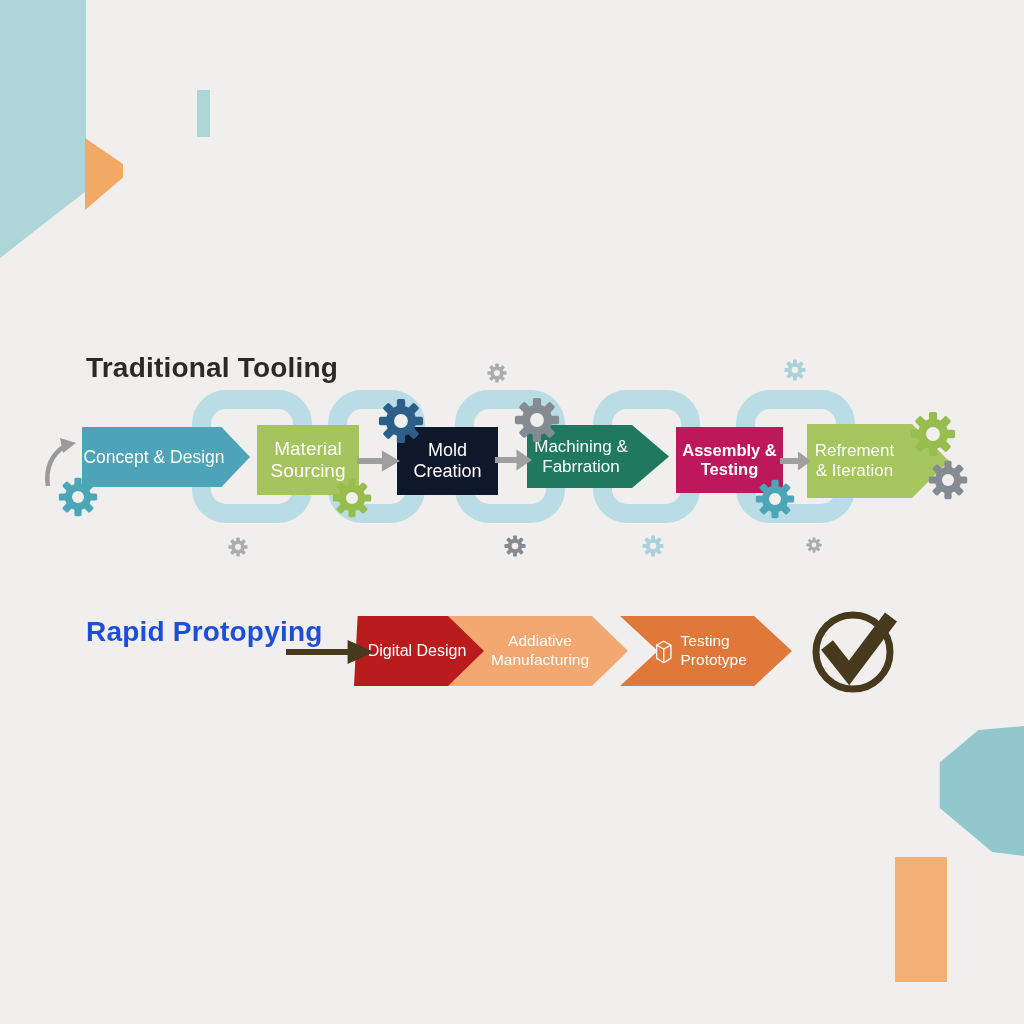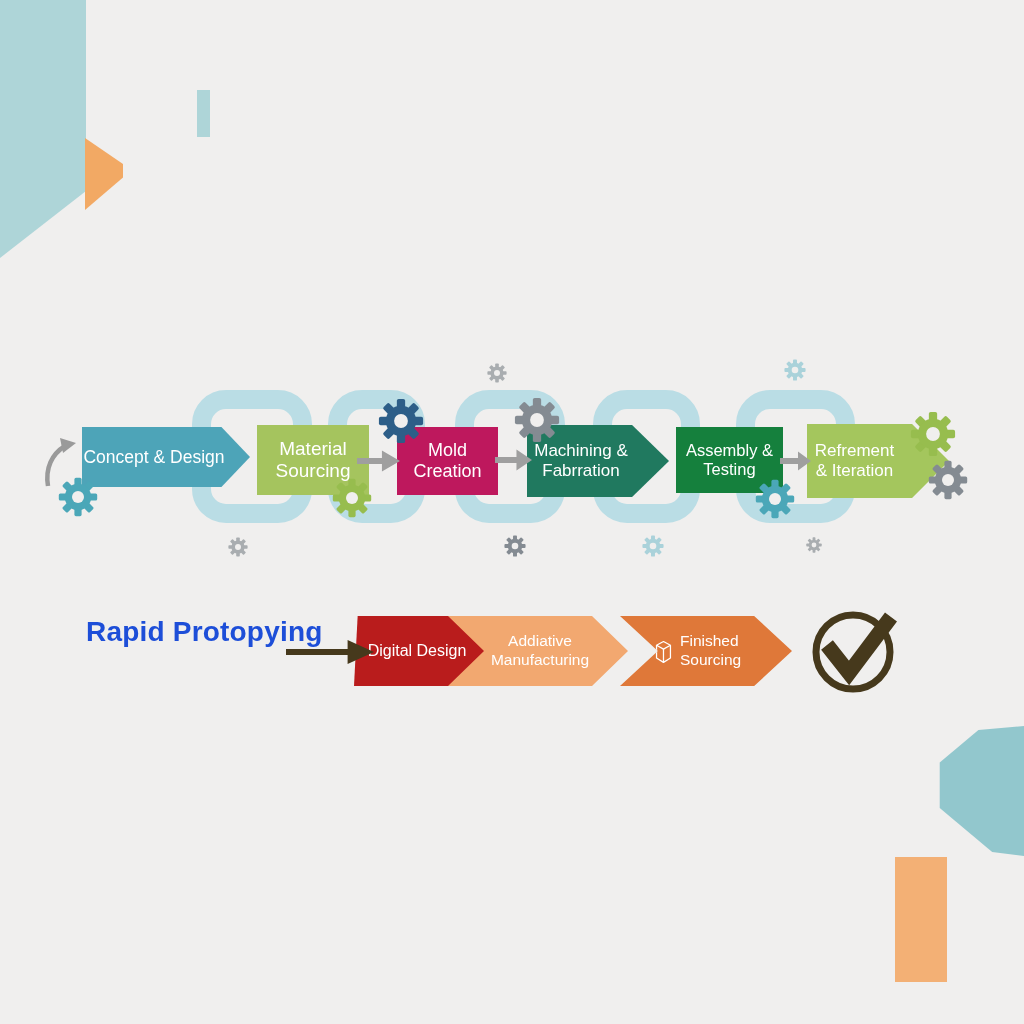--- a/index.html
+++ b/index.html
@@ -19,23 +19,23 @@
   
   .title{position:absolute;font-size:28px;font-weight:600;letter-spacing:.2px;z-index:2;}
   #title-traditional{left:86px;top:352px;}
   #title-rapid{left:86px;top:616px;}
   
   .step{position:absolute;display:flex;align-items:center;justify-content:center;
     color:#fff;text-align:center;z-index:2;line-height:1.15;}
   #step-concept{left:82px;top:427px;width:168px;height:60px;font-size:17.5px;
     clip-path:polygon(0 0,83% 0,100% 50%,83% 100%,0 100%);}
   #step-concept span{margin-right:24px;white-space:nowrap;}
-  #step-material{left:257px;top:425px;width:112px;height:70px;font-size:19px;}
+  #step-material{left:257px;top:425px;width:102px;height:70px;font-size:19px;}
   #step-mold{left:397px;top:427px;width:101px;height:68px;font-size:18px;}
-  #step-machining{left:527px;top:425px;width:142px;height:72px;font-size:17px;
+  #step-machining{left:527px;top:425px;width:142px;height:63px;font-size:17px;
     clip-path:polygon(0 0,74% 0,100% 50%,74% 100%,0 100%);}
   #step-machining span{margin-right:34px;}
   #step-assembly{left:676px;top:427px;width:107px;height:66px;font-size:16.5px;}
   #step-refinement{left:807px;top:424px;width:142px;height:74px;font-size:17px;
     clip-path:polygon(0 0,74% 0,100% 50%,74% 100%,0 100%);}
   #step-refinement span{margin-right:47px;}
   
   .connector{position:absolute;z-index:3;
     clip-path:polygon(0 38%,58% 38%,58% 10%,100% 50%,58% 90%,58% 62%,0 62%);}
   #conn-1{left:357px;top:448px;width:43px;height:26px;}
@@ -84,46 +84,47 @@
       </g>
     </defs>
   </svg>
 
   <div class="deco" id="deco-tl" style="background-color: rgb(174, 213, 216);"></div>
   <div class="deco" id="deco-flag" style="background-color: rgb(242, 169, 100);"></div>
   <div class="deco" id="deco-bar-top" style="background-color: rgb(174, 213, 216);"></div>
   <div class="deco" id="deco-br-hex" style="background-color: rgb(146, 199, 205);"></div>
   <div class="deco" id="deco-bar-bottom" style="background-color: rgb(243, 176, 117);"></div>
 
+  <div class="title" id="title-traditional" style="color: rgb(43, 42, 40);">Traditional Tooling</div>
   <div class="title" id="title-rapid" style="color: #1d4ed8;">Rapid Protopying</div>
 
   <div class="chain-link" style="left: 192px; width: 120px; border-color: rgb(186, 221, 229);"></div>
   <div class="chain-link" style="left: 328px; width: 97px; border-color: rgb(186, 221, 229);"></div>
   <div class="chain-link" style="left: 455px; width: 110px; border-color: rgb(186, 221, 229);"></div>
   <div class="chain-link" style="left: 593px; width: 107px; border-color: rgb(186, 221, 229);"></div>
   <div class="chain-link" style="left: 736px; width: 119px; border-color: rgb(186, 221, 229);"></div>
 
   <svg id="start-arrow-svg" width="46" height="54" viewBox="0 0 46 54">
     <path d="M12,50 C9,32 16,18 29,10" fill="none" stroke="#9a9a9a" stroke-width="4.5"></path>
     <path d="M24,2 L40,7 L27,17 Z" fill="#9a9a9a"></path>
   </svg>
 
   <div class="step" id="step-concept" style="background-color: rgb(77, 164, 184);">
     <span>Concept &amp; Design</span>
   </div>
   <div class="step" id="step-material" style="background-color: rgb(165, 196, 94);">
     <span>Material Sourcing</span>
   </div>
-  <div class="step" id="step-mold" style="background-color: #be185d;">
+  <div class="step" id="step-mold" style="background-color: #0f172a;">
     <span>Mold Creation</span>
   </div>
   <div class="step" id="step-machining" style="background-color: rgb(32, 121, 95);">
     <span>Machining &amp; Fabrration</span>
   </div>
-  <div class="step" id="step-assembly" style="background-color: #15803d;">
+  <div class="step" id="step-assembly" style="background-color: #be185d; font-weight: bold;">
     <span>Assembly &amp; Testing</span>
   </div>
   <div class="step" id="step-refinement" style="background-color: rgb(164, 198, 93);">
     <span>Refrement &amp; Iteration</span>
   </div>
 
   <div class="connector" id="conn-1" style="background-color: rgb(159, 159, 159);"></div>
   <div class="connector" id="conn-2" style="background-color: rgb(159, 159, 159);"></div>
   <div class="connector" id="conn-3" style="background-color: rgb(159, 159, 159);"></div>
 
@@ -177,21 +178,21 @@
   </div>
   <div class="chev" id="chev-finished" style="background-color: rgb(223, 120, 57);">
     <div class="chev-inner">
       <svg width="28" height="38" viewBox="0 0 30 40">
         <g fill="none" stroke="#ffffff" stroke-width="2" stroke-linejoin="round">
           <path d="M4,11 L15,5 L26,11 L15,17 Z"></path>
           <path d="M4,11 L4,31 L15,38 L26,31 L26,11"></path>
           <path d="M15,17 L15,38"></path>
         </g>
       </svg>
-      <span>Finished Sourcing</span>
+      <span>Testing Prototype</span>
     </div>
   </div>
 
   <svg id="check-svg" width="96" height="96" viewBox="0 0 96 96">
     <circle cx="45" cy="48" r="37" fill="none" stroke-width="7" style="stroke: rgb(70, 57, 28);"></circle>
     <path d="M19,41 L41,69 L83,13" fill="none" stroke-width="15" style="stroke: rgb(70, 57, 28);"></path>
   </svg>
 
 </div>
 

